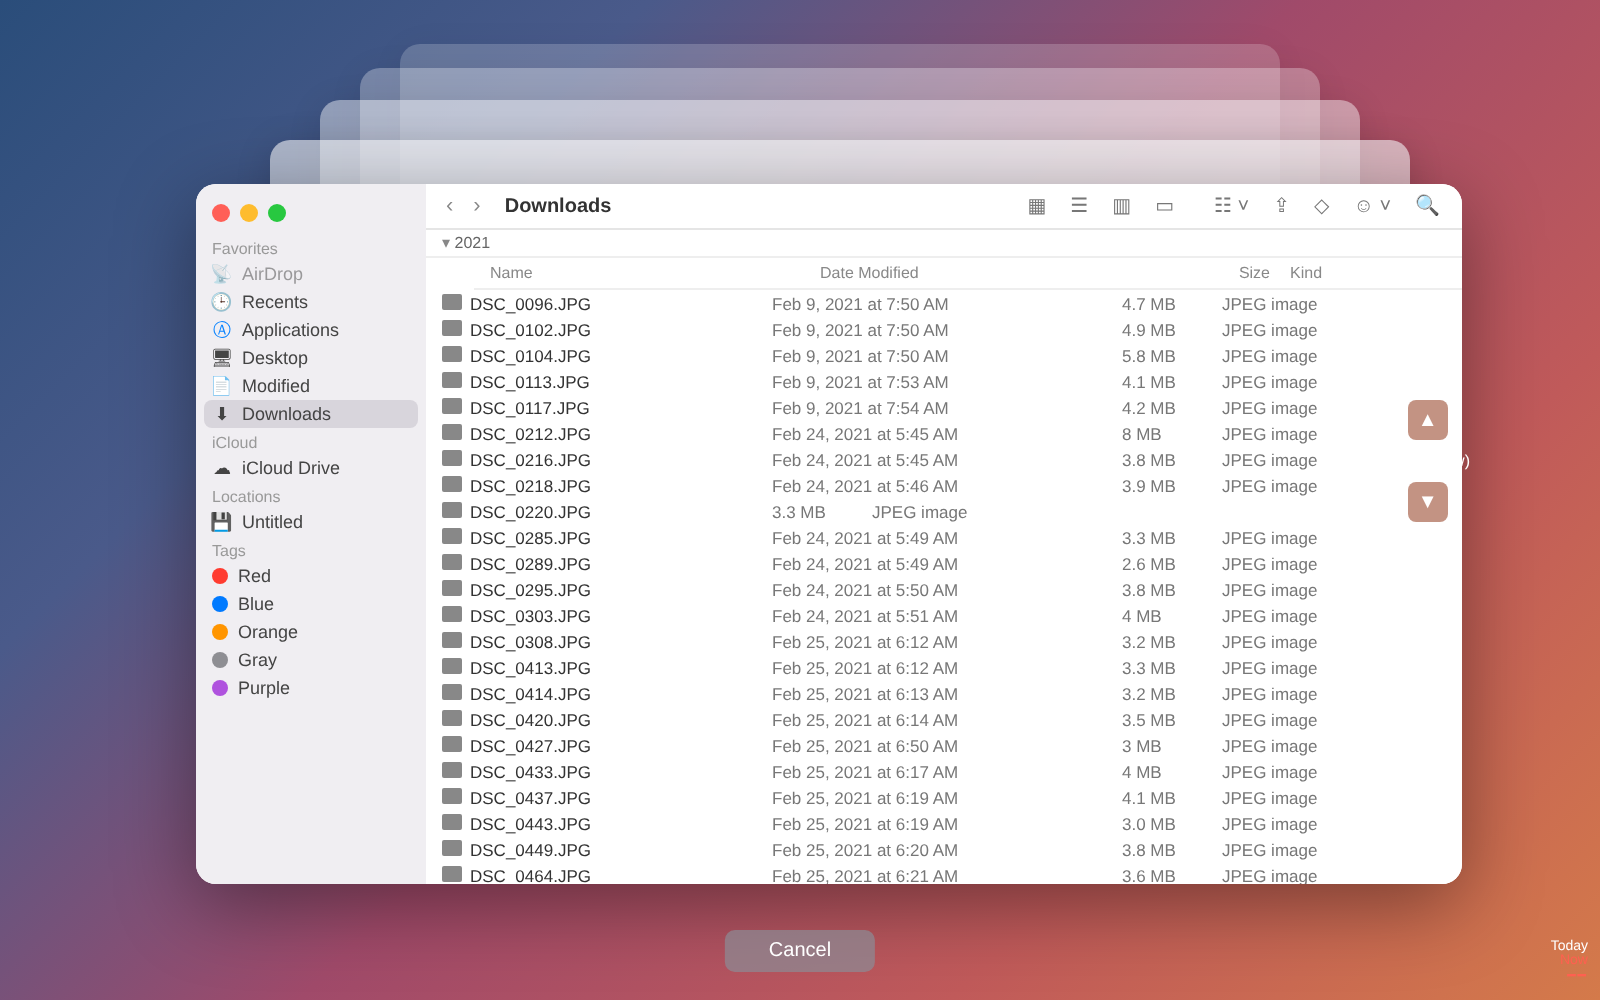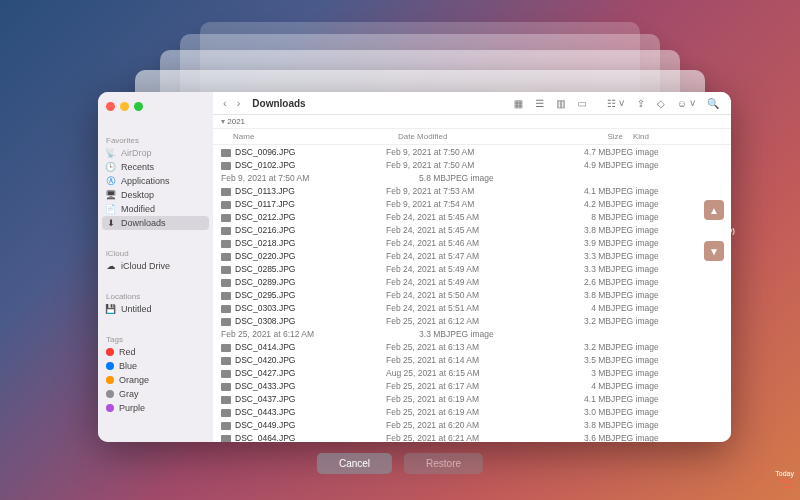--- a/index.html
+++ b/index.html
@@ -4,41 +4,41 @@
 <style>
 * { margin:0; padding:0; box-sizing:border-box; font-family:-apple-system,BlinkMacSystemFont,"Segoe UI",sans-serif; }
 body { width:800px; height:500px; overflow:hidden; background:linear-gradient(135deg,#2a4d7a 0%,#4a5a8a 25%,#a04a6a 50%,#c05a5a 75%,#d47a4a 100%); position:relative; }
 .stacked { position:absolute; background:#f5f5f7; border-radius:10px; box-shadow:0 2px 18px rgba(0,0,0,.25); opacity:.55; }
 .s1 { left:200px; top:22px; width:440px; height:300px; opacity:.2; }
 .s2 { left:180px; top:34px; width:480px; height:310px; opacity:.3; }
 .s3 { left:160px; top:50px; width:520px; height:320px; opacity:.45; }
 .s4 { left:135px; top:70px; width:570px; height:335px; opacity:.6; }
 .finder { position:absolute; left:98px; top:92px; width:633px; height:350px; background:#fff; border-radius:10px; box-shadow:0 10px 40px rgba(0,0,0,.4); display:flex; overflow:hidden; }
 .sidebar { width:115px; background:#f0eef2; padding:6px 0; font-size:9px; color:#555; overflow:hidden; }
-.sb-section { padding:3px 8px 1px; font-size:8px; color:#999;margin-top:16px; }
+.sb-section { padding:3px 8px 1px; font-size:8px; color:#999; }
 .sb-item { display:flex; align-items:center; gap:5px; padding:2px 8px; color:#444; cursor:pointer; }
 .sb-item.sel { background:#d8d5dc; border-radius:4px; margin:0 4px; padding:2px 4px; }
 .sb-icon { width:10px; height:10px; display:inline-flex; align-items:center; justify-content:center; font-size:9px; }
 .tag-dot { width:8px; height:8px; border-radius:50%; }
 .main { flex:1; display:flex; flex-direction:column; background:#fff; }
 .toolbar { display:flex; align-items:center; gap:6px; padding:5px 8px; border-bottom:1px solid #e5e5e5; font-size:10px; }
 .tl-btn { width:9px; height:9px; border-radius:50%; }
 .close-tl{background:#ff5f57}.min-tl{background:#febc2e}.max-tl{background:#28c840}
 .nav-arrow { color:#888; font-size:11px; padding:0 2px; cursor:pointer; }
 .title { font-weight:600; font-size:10px; margin-left:4px; color:#333; }
 .spacer{flex:1}
 .tb-icon { color:#777; font-size:10px; padding:0 3px; cursor:pointer; }
-.col-head { display:flex; padding:3px 20px; font-size:8px; color:#888; border-bottom:1px solid #eee; }
+.col-head { display:flex; padding:3px 8px; font-size:8px; color:#888; border-bottom:1px solid #eee;margin-left:24px; }
 .ch-name{width:165px}.ch-date{width:175px}.ch-size{width:50px;text-align:right}.ch-kind{flex:1;padding-left:10px}
 .rows { flex:1; overflow:hidden; font-size:8.5px; color:#555; }
 .row { display:flex; padding:1.5px 8px; align-items:center; }
-.r-name{width:165px;display:flex;align-items:flex-end;gap:4px;color:#333}
+.r-name{width:165px;display:flex;align-items:flex-start;gap:4px;color:#333}
 .r-thumb{width:10px;height:8px;background:#888;border-radius:1px;font-size:6px}
-.r-date{width:175px;color:#777}.r-size{width:50px;text-align:right;color:#777}.r-kind{flex:1;color:#777}
-.bottom-btns { position:absolute; left:50%; bottom:26px; transform:translateX(-50%); display:flex; gap:12px; }
+.r-date{width:175px;color:#777}.r-size{width:50px;color:#777}.r-kind{flex:1;color:#777}
+.bottom-btns { position:absolute; left:50%; bottom:14px; transform:translateX(-50%); display:flex; gap:12px; }
 .btn { padding:5px 22px; border-radius:5px; font-size:10px; color:#fff; background:rgba(140,140,150,.7); cursor:pointer; }
 .btn.dim{opacity:.55}
 .tm-nav { position:absolute; right:65px; top:200px; display:flex; flex-direction:column; align-items:center; gap:6px; font-size:8px; color:#fff; }
 .tm-arrow { width:20px; height:20px; background:rgba(180,120,100,.8); border-radius:4px; display:flex; align-items:center; justify-content:center; cursor:pointer; color:#fff; font-size:10px; }
 .tm-timeline { position:absolute; right:6px; bottom:8px; font-size:7px; color:#fff; text-align:right; }
 .tm-red{color:#ff6050}
 </style>
 </head>
 <body>
 
@@ -155,20 +155,24 @@
         <div class="row">
           <span class="r-name">
             <span class="r-thumb"></span>
             <span>DSC_0102.JPG</span>
           </span>
           <span class="r-date">Feb 9, 2021 at 7:50 AM</span>
           <span class="r-size">4.9 MB</span>
           <span class="r-kind">JPEG image</span>
         </div>
         <div class="row">
+          <span class="r-name">
+            <span class="r-thumb"></span>
+            <span>DSC_0104.JPG</span>
+          </span>
           <span class="r-date">Feb 9, 2021 at 7:50 AM</span>
           <span class="r-size">5.8 MB</span>
           <span class="r-kind">JPEG image</span>
         </div>
         <div class="row">
           <span class="r-name">
             <span class="r-thumb"></span>
             <span>DSC_0113.JPG</span>
           </span>
           <span class="r-date">Feb 9, 2021 at 7:53 AM</span>
@@ -209,21 +213,20 @@
           </span>
           <span class="r-date">Feb 24, 2021 at 5:46 AM</span>
           <span class="r-size">3.9 MB</span>
           <span class="r-kind">JPEG image</span>
         </div>
         <div class="row">
           <span class="r-name">
             <span class="r-thumb"></span>
             <span>DSC_0220.JPG</span>
           </span>
-          <span class="r-date">Feb 24, 2021 at 5:47 AM</span>
           <span class="r-size">3.3 MB</span>
           <span class="r-kind">JPEG image</span>
         </div>
         <div class="row">
           <span class="r-name">
             <span class="r-thumb"></span>
             <span>DSC_0285.JPG</span>
           </span>
           <span class="r-date">Feb 24, 2021 at 5:49 AM</span>
           <span class="r-size">3.3 MB</span>
@@ -259,20 +262,24 @@
         <div class="row">
           <span class="r-name">
             <span class="r-thumb"></span>
             <span>DSC_0308.JPG</span>
           </span>
           <span class="r-date">Feb 25, 2021 at 6:12 AM</span>
           <span class="r-size">3.2 MB</span>
           <span class="r-kind">JPEG image</span>
         </div>
         <div class="row">
+          <span class="r-name">
+            <span class="r-thumb"></span>
+            <span>DSC_0413.JPG</span>
+          </span>
           <span class="r-date">Feb 25, 2021 at 6:12 AM</span>
           <span class="r-size">3.3 MB</span>
           <span class="r-kind">JPEG image</span>
         </div>
         <div class="row">
           <span class="r-name">
             <span class="r-thumb"></span>
             <span>DSC_0414.JPG</span>
           </span>
           <span class="r-date">Feb 25, 2021 at 6:13 AM</span>
@@ -286,21 +293,21 @@
           </span>
           <span class="r-date">Feb 25, 2021 at 6:14 AM</span>
           <span class="r-size">3.5 MB</span>
           <span class="r-kind">JPEG image</span>
         </div>
         <div class="row">
           <span class="r-name">
             <span class="r-thumb"></span>
             <span>DSC_0427.JPG</span>
           </span>
-          <span class="r-date">Aug 25, 2021 at 6:15 AM</span>
+          <span class="r-date">Feb 25, 2021 at 6:50 AM</span>
           <span class="r-size">3 MB</span>
           <span class="r-kind">JPEG image</span>
         </div>
         <div class="row">
           <span class="r-name">
             <span class="r-thumb"></span>
             <span>DSC_0433.JPG</span>
           </span>
           <span class="r-date">Feb 25, 2021 at 6:17 AM</span>
           <span class="r-size">4 MB</span>
@@ -353,14 +360,13 @@
 </div>
 
 <div class="tm-timeline">
   <div>Today</div>
   <div class="tm-red">Now</div>
   <div style="color:#ff6050;letter-spacing:1px">━━</div>
 </div>
 
 <div class="bottom-btns">
   <div class="btn">Cancel</div>
-  <div class="btn dim">Restore</div>
 </div>
 
 </body></html>

